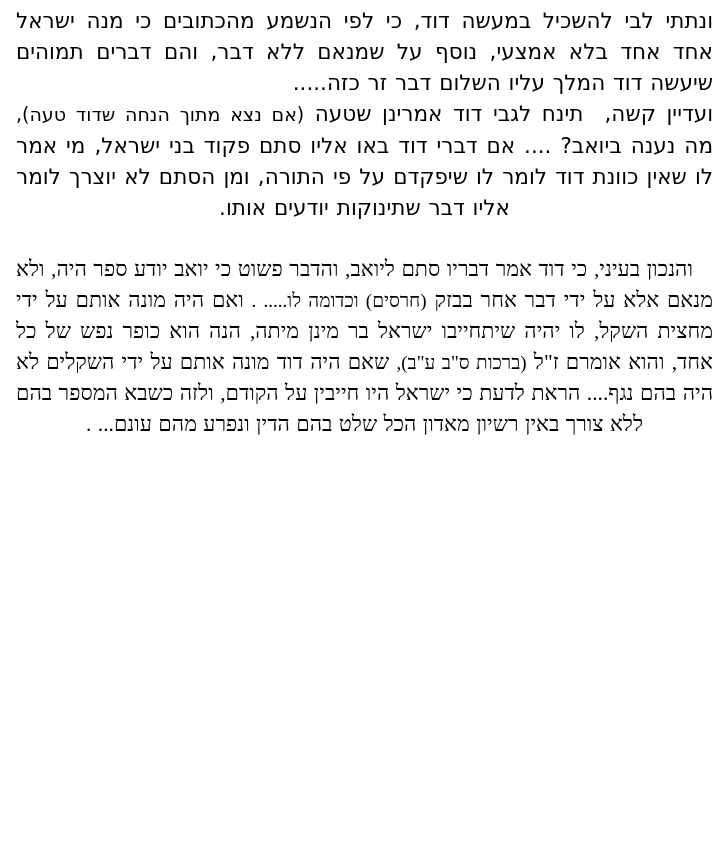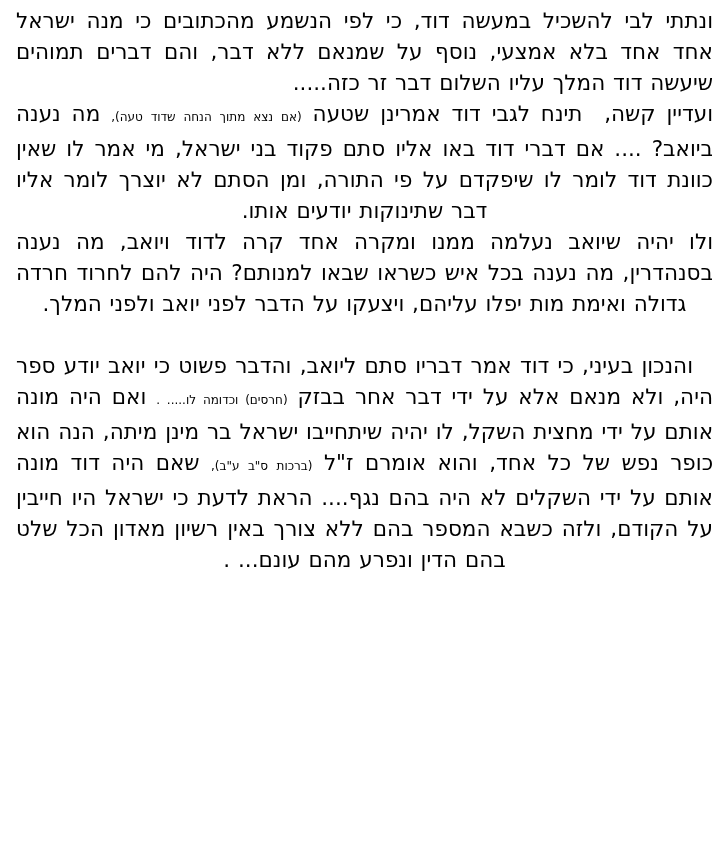--- a/index.html
+++ b/index.html
@@ -34,31 +34,31 @@
     text-align: justify;
     word-spacing: 1px;
     direction: rtl;
     unicode-bidi: embed;
   }
   p.para.space-before {
     margin-top: 31px;
   }
   p.para.indent {
     text-indent: 20px;
+    font-family: Liberation Serif, serif;
   }
   span.run {
     font-size: inherit;
   }
   span.run.small {
-    font-size: 12px;
+    font-size: 19px;
   }
 </style>
 </head>
 <body style="background: rgb(255, 255, 255); color: rgb(0, 0, 0);">
 
 <main data-name="document-page">
   <section data-name="text-block">
       <p class="para" data-name="paragraph" style="text-align-last: right;"><span class="run" data-name="text-run">ונתתי לבי להשכיל במעשה דוד, כי לפי הנשמע מהכתובים כי מנה ישראל אחד אחד בלא אמצעי, נוסף על שמנאם ללא דבר, והם דברים תמוהים שיעשה דוד המלך עליו השלום דבר זר כזה.....</span></p>
       <p class="para" data-name="paragraph" style="text-align-last: center;"><span class="run" data-name="text-run">ועדיין קשה,&nbsp; תינח לגבי דוד אמרינן שטעה </span><span class="run small" data-name="parenthetical-small-text">(אם נצא מתוך הנחה שדוד טעה),</span><span class="run" data-name="text-run"> מה נענה ביואב? .... אם דברי דוד באו אליו סתם פקוד בני ישראל, מי אמר לו שאין כוונת דוד לומר לו שיפקדם על פי התורה, ומן הסתם לא יוצרך לומר אליו דבר שתינוקות יודעים אותו.</span></p>
-      <p class="para" data-name="paragraph" style="text-align-last: center;"><span class="run" data-name="text-run">ולו יהיה שיואב נעלמה ממנו ומקרה אחד קרה לדוד ויואב, מה נענה בסנהדרין, מה נענה בכל איש כשראו שבאו למנותם? היה להם לחרוד חרדה גדולה ואימת מות יפלו עליהם, ויצעקו על הדבר לפני יואב ולפני המלך.</span></p>
       <p class="para space-before indent" data-name="paragraph" style="text-align-last: center;"><span class="run" data-name="text-run">והנכון בעיני, כי דוד אמר דבריו סתם ליואב, והדבר פשוט כי יואב יודע ספר היה, ולא מנאם אלא על ידי דבר אחר בבזק </span><span class="run small" data-name="parenthetical-small-text">(חרסים) וכדומה לו..... .</span><span class="run" data-name="text-run"> ואם היה מונה אותם על ידי מחצית השקל, לו יהיה שיתחייבו ישראל בר מינן מיתה, הנה הוא כופר נפש של כל אחד, והוא אומרם ז"ל </span><span class="run small" data-name="parenthetical-small-text">(ברכות ס"ב ע"ב),</span><span class="run" data-name="text-run"> שאם היה דוד מונה אותם על ידי השקלים לא היה בהם נגף.... הראת לדעת כי ישראל היו חייבין על הקודם, ולזה כשבא המספר בהם ללא צורך באין רשיון מאדון הכל שלט בהם הדין ונפרע מהם עונם... .</span></p>
     </section>
 </main>
 
 </body></html>

